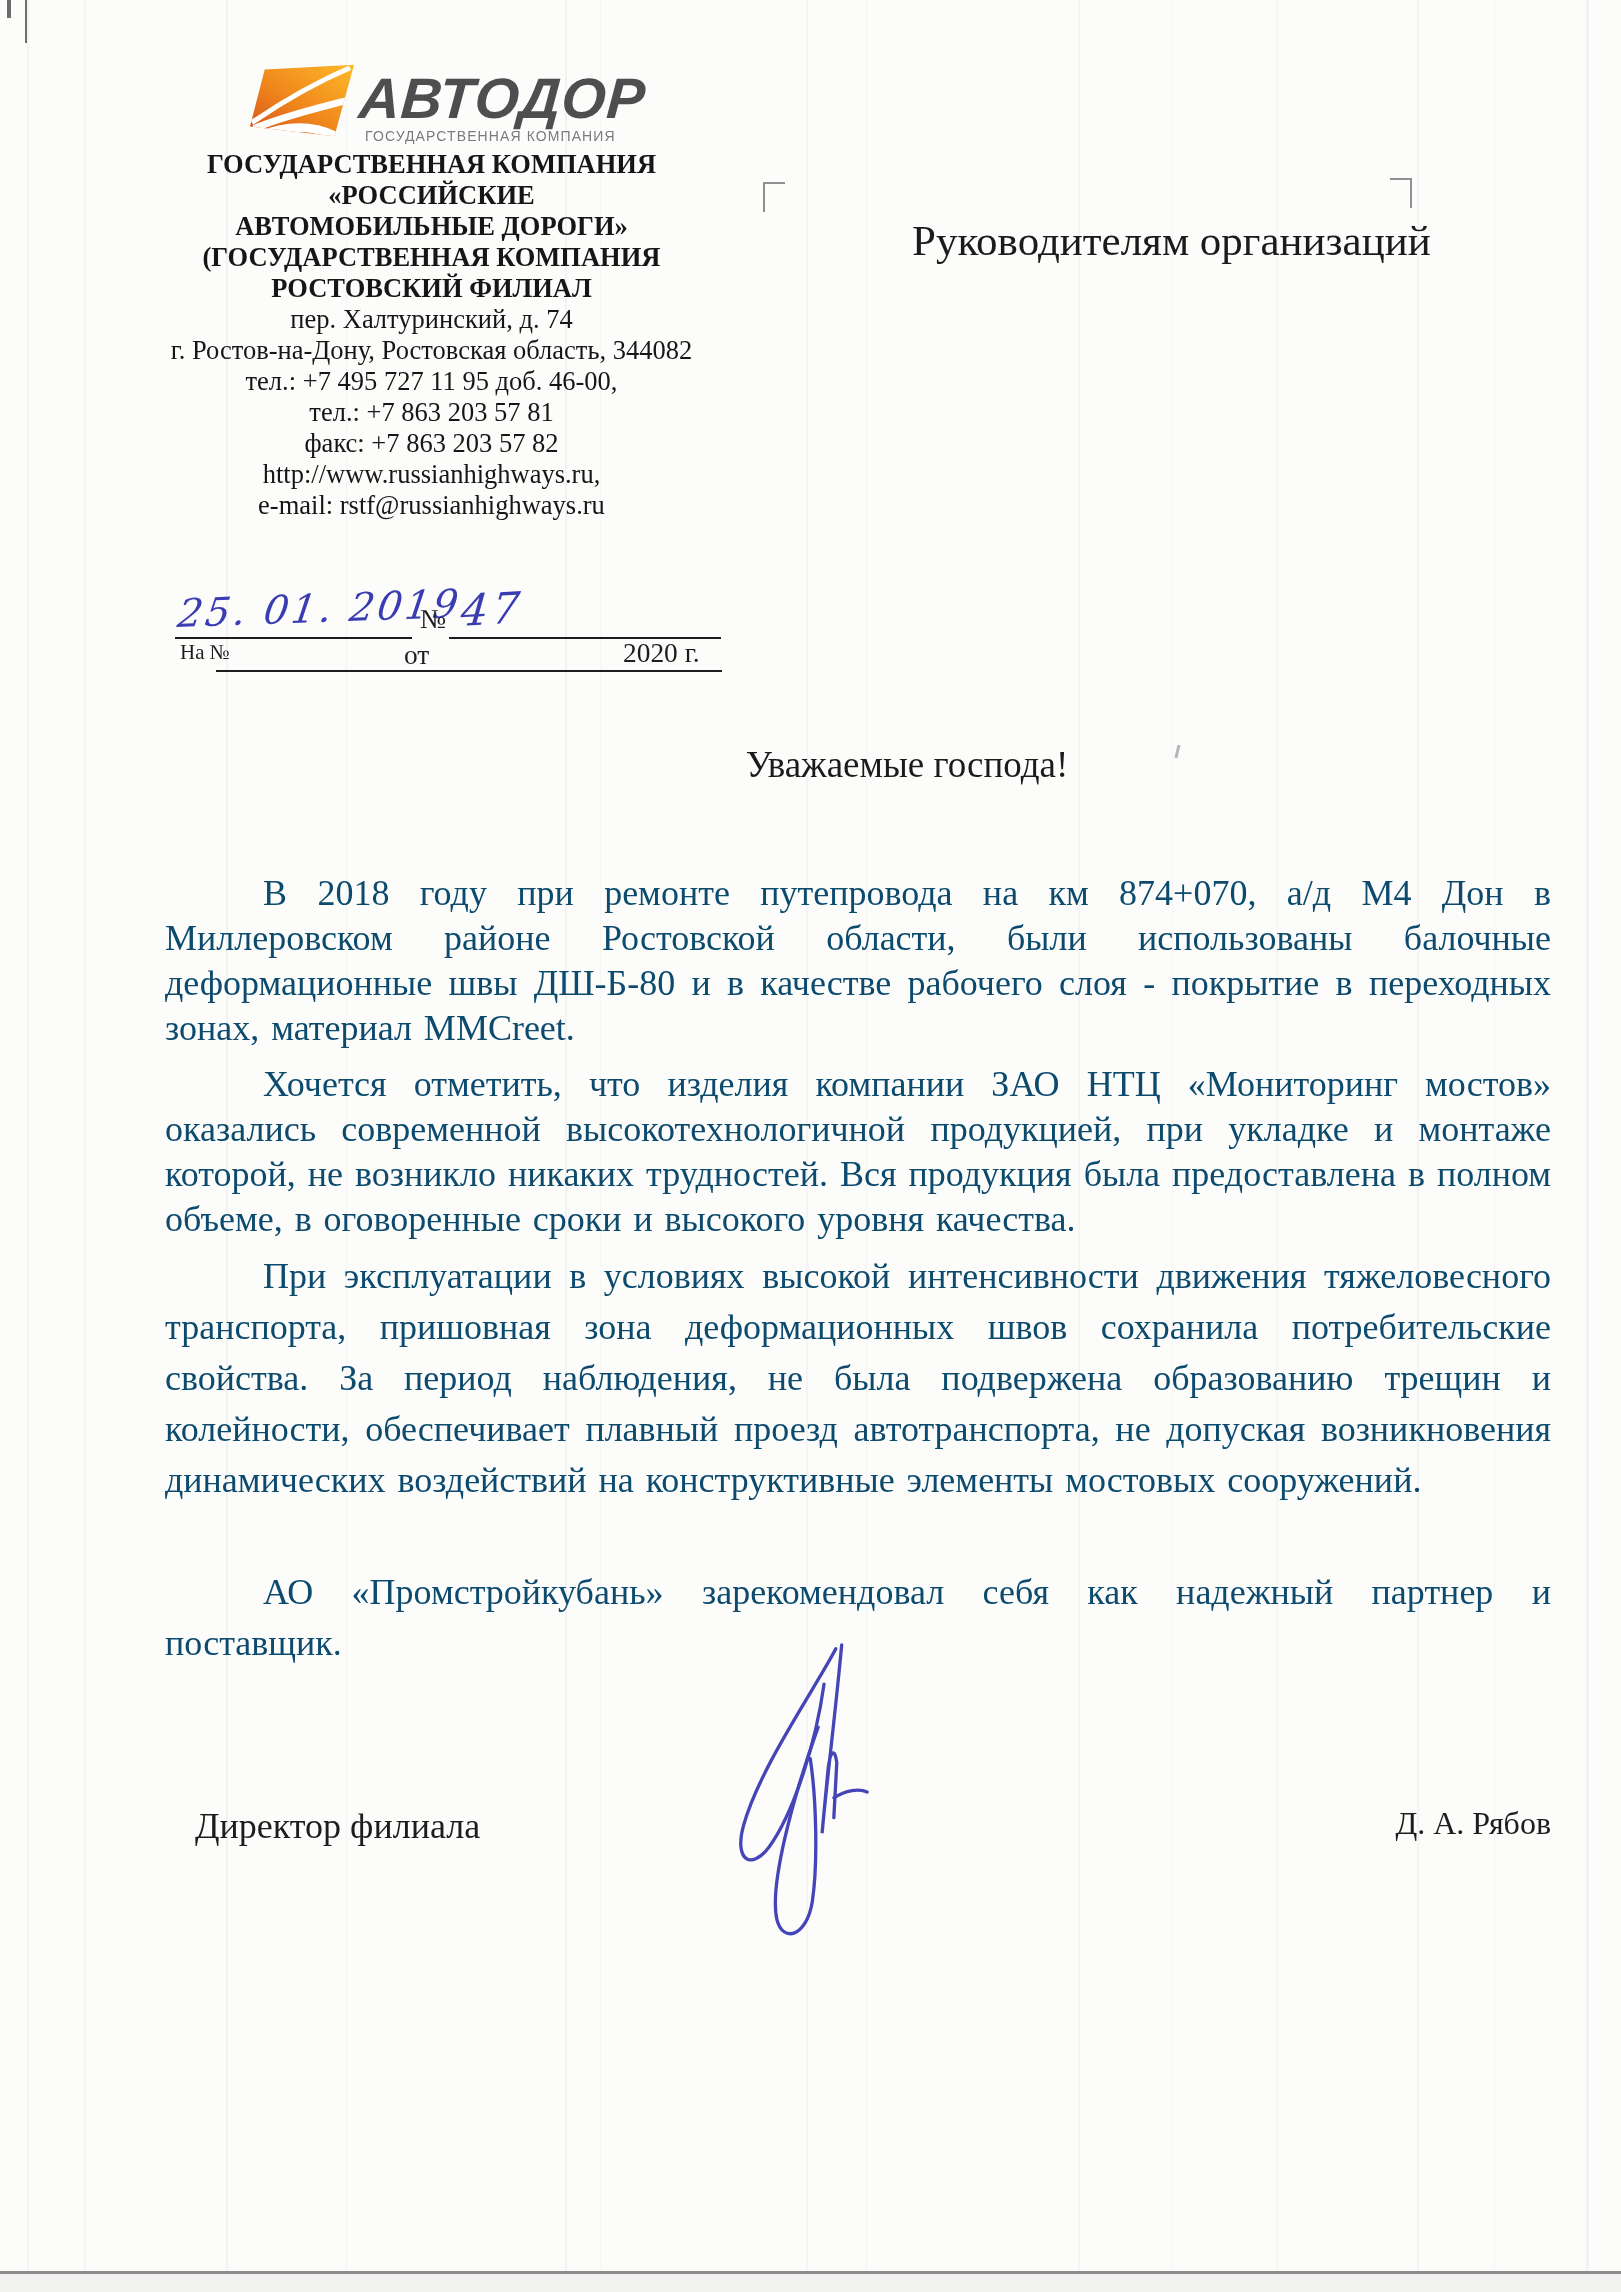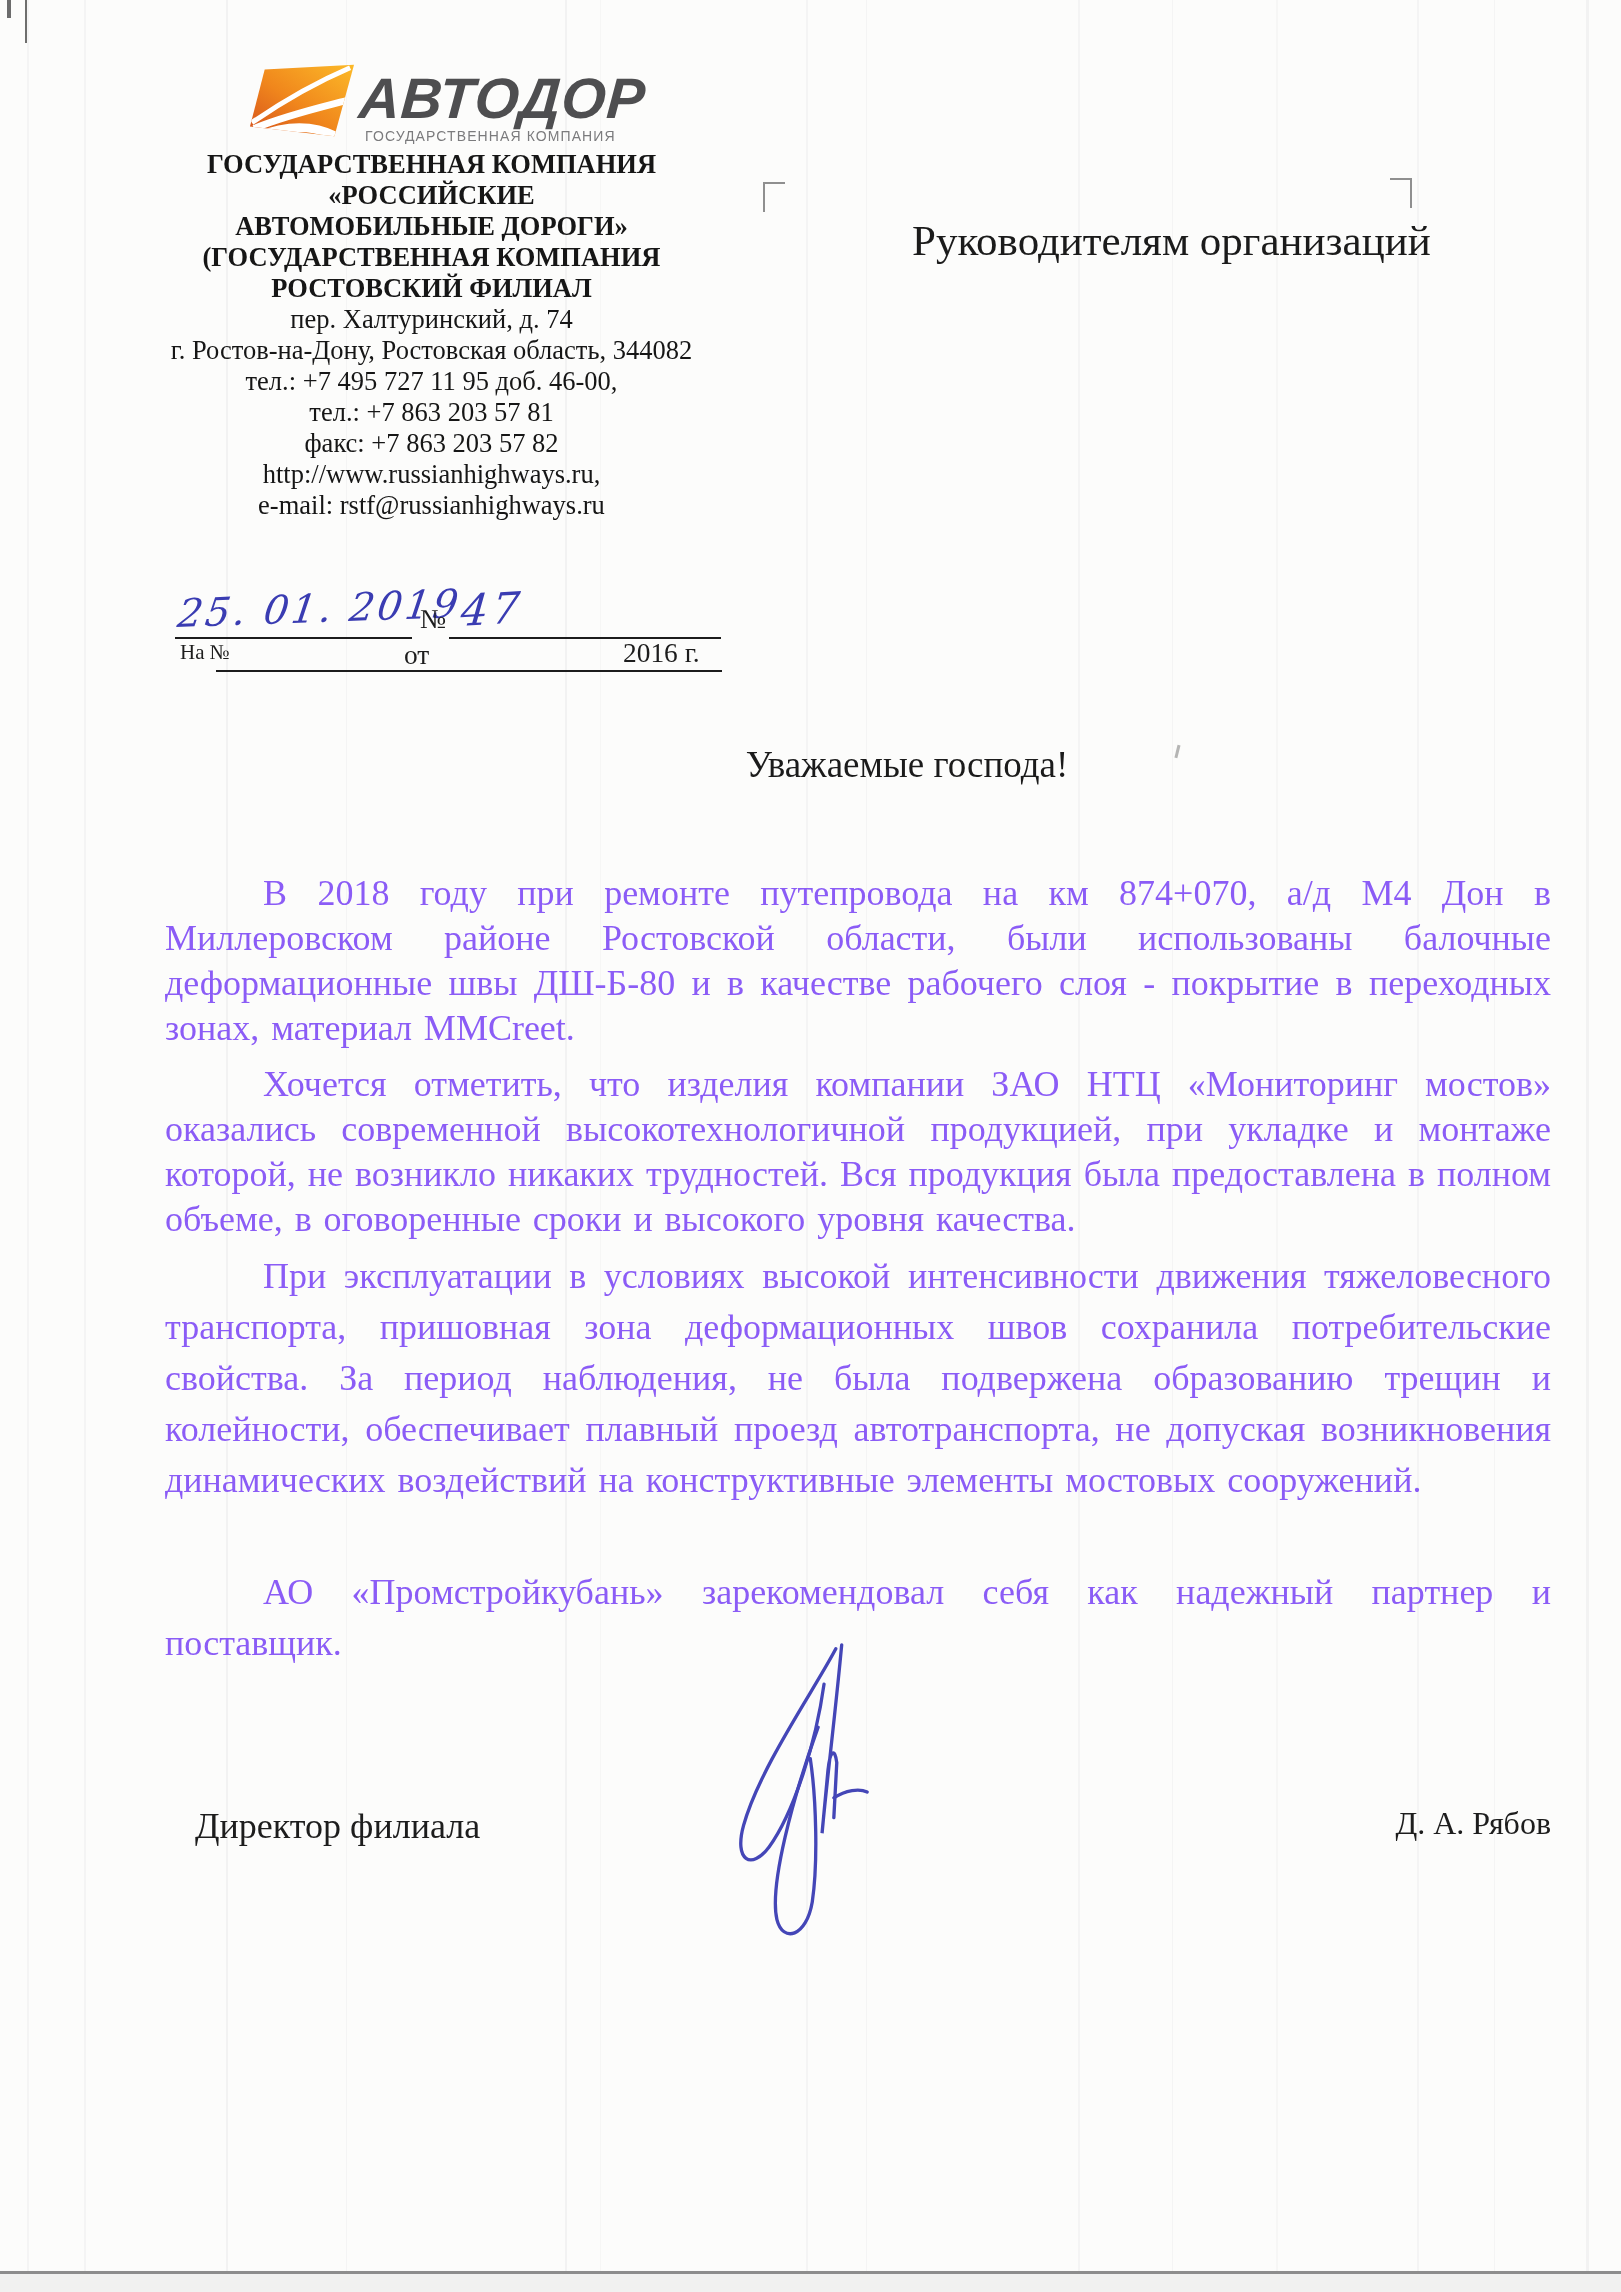--- a/index.html
+++ b/index.html
@@ -58,21 +58,21 @@
   .corner-right{left:1390px; top:178px; border-top:2px solid #8f8f8f; border-right:2px solid #8f8f8f;}
   .addressee{left:912px; top:216px; width:461px; text-align:center;
              font-size:43px; white-space:nowrap; color:#1b1b1b;}
 
   
   .salutation{left:214px; top:743px; width:1386px; text-align:center;
               font-size:37px; color:#1b1b1b;}
   .para{
     position:absolute; left:165px; width:1386px;
     font-size:36px; line-height:45px; text-align:justify;
-    text-indent:98px; word-spacing:2.9px; color:#8b5cf6;
+    text-indent:98px; word-spacing:2.9px; color:#0c4a6e;
   }
   .p1{top:835px;}
   .p2{top:1026px;}
   .p3{top:1215px; line-height:51px;}
   .p4{top:1531px; line-height:51px;}
 
   
   .signoff-position{left:167px; top:1805px; font-size:36px; white-space:nowrap;margin-left:28px;}
   .signoff-name{left:1145px; top:1805px; width:406px; text-align:right;
                 font-size:32px; white-space:nowrap;}
@@ -149,21 +149,21 @@
   <div class="abs addressee">Руководителям организаций</div>
 
   <div>
     <div class="abs hand hw-date">25. 01. 2019</div>
     <div class="abs no-label">№</div>
     <div class="abs hand hw-num">47</div>
     <div class="ref-line line1"></div>
     <div class="ref-line line2"></div>
     <div class="abs reply-label">На №</div>
     <div class="abs from-label">от</div>
-    <div class="abs year-label">2016 г.</div>
+    <div class="abs year-label">2020 г.</div>
     <div class="ref-line line3"></div>
   </div>
 
   <div class="abs salutation">Уважаемые господа!</div>
   <p class="para p1">В 2018 году при ремонте путепровода на км 874+070, а/д М4 Дон в Миллеровском районе Ростовской области, были использованы балочные деформационные швы ДШ-Б-80 и в качестве рабочего слоя - покрытие в переходных зонах, материал MMCreet.</p>
   <p class="para p3">При эксплуатации в условиях высокой интенсивности движения тяжеловесного транспорта, пришовная зона деформационных швов сохранила потребительские свойства. За период наблюдения, не была подвержена образованию трещин и колейности, обеспечивает плавный проезд автотранспорта, не допуская возникновения динамических воздействий на конструктивные элементы мостовых сооружений.</p>
   <p class="para p2">Хочется отметить, что изделия компании ЗАО НТЦ «Мониторинг мостов» оказались современной высокотехнологичной продукцией, при укладке и монтаже которой, не возникло никаких трудностей. Вся продукция была предоставлена в полном объеме, в оговоренные сроки и высокого уровня качества.</p>
   <p class="para p4">АО «Промстройкубань» зарекомендовал себя как надежный партнер и поставщик.</p>
 
   <div class="abs signoff-position">Директор филиала</div>

